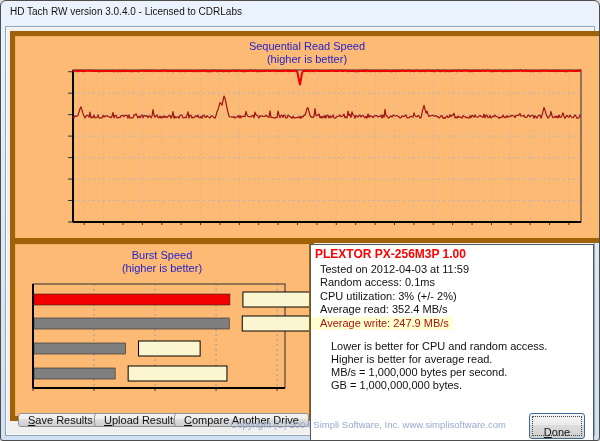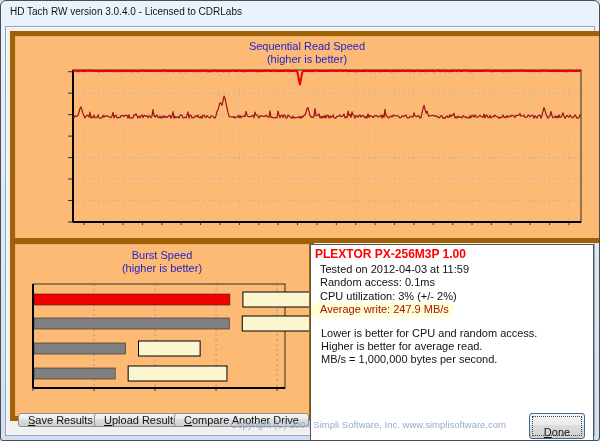--- a/index.html
+++ b/index.html
@@ -19,21 +19,21 @@
   #seq-panel .chart-title{top:4px;} #seq-panel .chart-sub{top:17px;}
   #burst-panel .chart-title{top:5px;} #burst-panel .chart-sub{top:18px;}
   .panel svg{position:absolute;left:0;top:0;}
   #info-panel{position:absolute;left:304px;top:217px;width:284px;height:204px;
     background:#ffffff;border:1px solid #565656;box-sizing:border-box;
     font-size:11px;color:#111;line-height:13.5px;overflow:hidden;}
   .info-drive{color:#ff0000;font-weight:bold;font-size:12px;padding:3px 0 1px 4px;}
   .info-line{padding-left:9px;}
   .info-highlight{padding-left:9px;color:#a81414;background:#ffffd2;width:fit-content;padding-right:4px;}
   .info-notes{margin-top:10px;}
-  .info-note{padding-left:10px;line-height:13px;}
+  .info-note{padding-left:20px;line-height:13px;}
   .btn{position:absolute;top:386px;height:14px;font-size:11px;color:#111;
     font-family:"Liberation Sans",sans-serif;
     background:linear-gradient(#f5f5f5,#ebebeb 45%,#dddddd 46%,#cfcfcf);
     border:1px solid #8a929b;border-radius:3px;padding:0 9px;cursor:default;}
   .btn .lbl{display:block;}
   .btn .lbl::first-letter{text-decoration:underline;}
   #save-btn{left:12px;} #upload-btn{left:88px;} #compare-btn{left:168px;}
   #done-btn{right:9px;width:56px;padding:12px;border:1px solid #3c6a96;
     outline:1px dotted #444;outline-offset:-4px;}
   .copyright{position:absolute;top:392px;right:88px;font-size:9.5px;color:#96abce;white-space:nowrap;}
@@ -181,25 +181,27 @@
           <rect x="113.15254237288136" y="122" width="98.8" height="15" fill="#fbf6cf" stroke="#000"></rect>
           <text>ATA UltraDMA 6</text>
         </svg>
     </div>
 
     <div id="info-panel">
       <div class="info-drive">PLEXTOR PX-256M3P 1.00</div>
       <div class="info-line">Tested on 2012-04-03 at 11:59</div>
       <div class="info-line">Random access: 0.1ms</div>
       <div class="info-line">CPU utilization: 3% (+/- 2%)</div>
+      <div class="info-line">Average read: 352.4 MB/s</div>
       <div class="info-highlight">Average write: 247.9 MB/s</div>
       <div class="info-notes">
         <div class="info-note">Lower is better for CPU and random access.</div>
         <div class="info-note">Higher is better for average read.</div>
         <div class="info-note">MB/s = 1,000,000 bytes per second.</div>
+        <div class="info-note">GB = 1,000,000,000 bytes.</div>
       </div>
     </div>
 
     <button class="btn" id="save-btn">
       <span class="lbl">Save Results</span>
     </button>
     <button class="btn" id="upload-btn">
       <span class="lbl">Upload Results</span>
     </button>
     <button class="btn" id="compare-btn">

